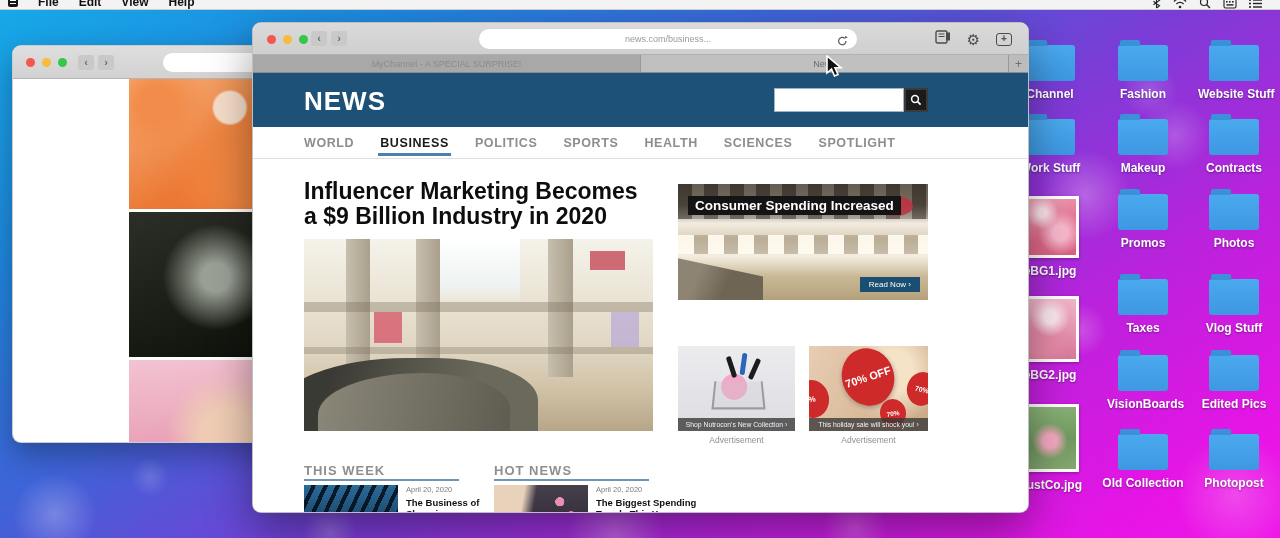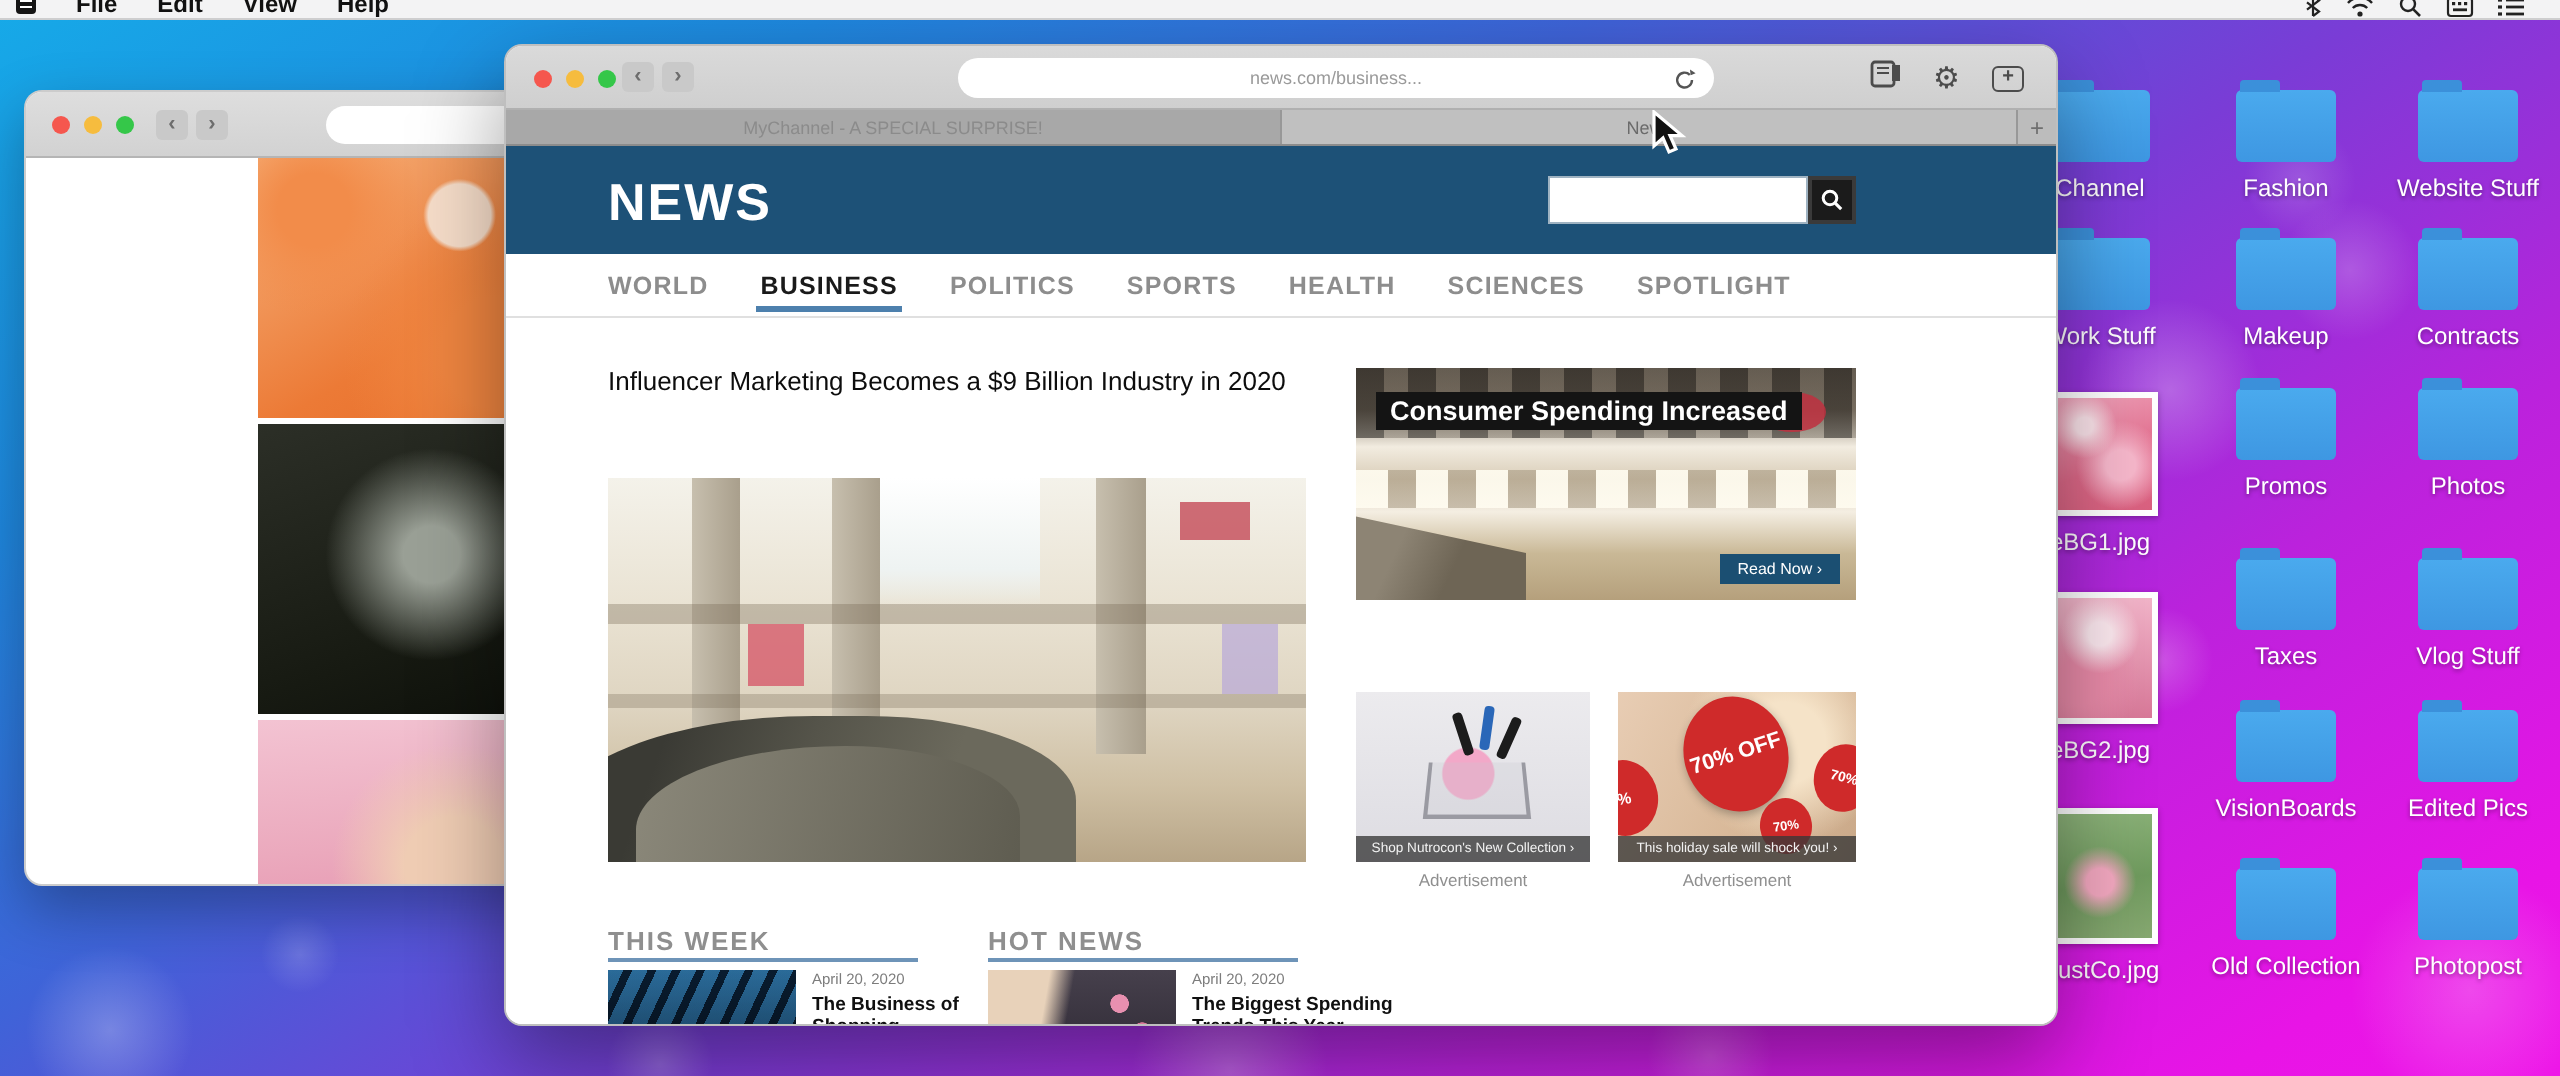--- a/index.html
+++ b/index.html
@@ -26,21 +26,21 @@
     font-size:12px; font-weight:bold; color:#111; }
   .applogo { width:10px; height:10px; background:#151515; border-radius:2px; position:relative; }
   .applogo:before { content:""; position:absolute; left:2px; top:3px; width:6px; height:1.4px; background:#fff; box-shadow:0 3px 0 #fff; }
   .statusicons { position:absolute; right:18px; top:-3px; display:flex; gap:12px; align-items:center; }
   .statusicons svg { display:block; }
 
   
   .dicon { position:absolute; width:72px; text-align:center; z-index:1; }
   .dicon .folder { width:50px; height:36px; margin:0 auto; background:linear-gradient(#4aaaee,#3e97e2); border-radius:3px; position:relative; }
   .dicon .folder:before { content:""; position:absolute; left:2px; top:-5px; width:20px; height:6px; background:#3b90da; border-radius:2px 2px 0 0; }
-  .dicon .dlabel { margin-top:6px; font-size:12px; font-weight:normal; color:#fff; text-shadow:0 1px 2px rgba(0,0,0,.4); white-space:nowrap; }
+  .dicon .dlabel { margin-top:6px; font-size:12px; font-weight:bold; color:#fff; text-shadow:0 1px 2px rgba(0,0,0,.4); white-space:nowrap; }
   .dicon .thumb { width:58px; margin:0 auto; background:#fff; padding:3px; box-shadow:0 1px 3px rgba(0,0,0,.3); }
   .dicon .thumb .img { width:100%; }
   .img-ebg1 { height:56px; background:radial-gradient(circle at 35% 25%, #fbe3ea 8%, rgba(0,0,0,0) 30%), radial-gradient(circle at 70% 60%, #f6b7cb 15%, rgba(0,0,0,0) 45%), linear-gradient(160deg,#f2a9c0,#e06a8a 60%,#d9607f); }
   .img-ebg2 { height:60px; background:radial-gradient(circle at 50% 30%, #fbe7ee 12%, rgba(0,0,0,0) 40%), radial-gradient(circle at 30% 70%, #e88aa8 20%, rgba(0,0,0,0) 55%), linear-gradient(175deg,#f3b8cc,#d87898); }
   .img-dust { height:62px; background:radial-gradient(circle at 50% 55%, #f3a8c0 16%, rgba(0,0,0,0) 42%), linear-gradient(170deg,#8fb57c,#6f9a5e 55%,#87a871); }
 
   
   .winbar-lights { display:flex; gap:7px; align-items:center; }
   .light { width:9px; height:9px; border-radius:50%; }
   .l-red{background:#f5574e;} .l-yel{background:#f6bc3e;} .l-grn{background:#35c749;}
@@ -85,21 +85,21 @@
   .searchbox { position:absolute; left:521px; top:15px; display:flex; }
   .searchbox input { width:130px; height:24px; border:1px solid #9fb3c2; background:#fff; outline:none; padding:0 5px; font-size:11px; }
   .searchbtn { width:24px; height:24px; background:#1b1b1b; border:2px solid #3a3a3a; display:flex; align-items:center; justify-content:center; }
 
   .sitenav { position:absolute; left:0; top:54px; width:775px; height:32px; display:flex; align-items:center; gap:26px;
     padding-left:51px; border-bottom:1px solid #e0e0e0; background:#fff; }
   .nitem { font-size:12.5px; font-weight:bold; color:#8d8d8d; letter-spacing:.6px; position:relative; }
   .nitem.active { color:#1a1a1a; }
   .nitem.active:after { content:""; position:absolute; left:-2px; right:-2px; bottom:-6px; height:3px; background:#4d80ad; }
 
-  .headline { position:absolute; left:51px; top:106px; width:346px; font-size:13px; line-height:24.5px; font-weight:normal; color:#0d0d0d; }
+  .headline { position:absolute; left:51px; top:106px; width:346px; font-size:23px; line-height:24.5px; font-weight:bold; color:#0d0d0d; }
 
   .photo-mall { position:absolute; left:51px; top:166px; width:349px; height:192px; overflow:hidden;
     background:linear-gradient(#f4f2ea 0%, #e9e2d2 35%, #ded4c0 60%, #cfc0a4 80%, #b7a587 100%); }
   .mall-sky { position:absolute; left:38%; top:0; width:24%; height:34%; background:linear-gradient(#ffffff,#eef3f2 70%,rgba(0,0,0,0)); }
   .mall-band1 { position:absolute; left:0; top:33%; width:100%; height:5%; background:rgba(120,105,85,.35); }
   .mall-band2 { position:absolute; left:0; top:56%; width:100%; height:4%; background:rgba(120,105,85,.30); }
   .mall-pillar { position:absolute; top:0; width:7%; height:68%; background:linear-gradient(90deg,#c7bfae,#a99f8c); }
   .mall-shop1 { position:absolute; left:20%; top:38%; width:8%; height:16%; background:#d65a6a; opacity:.8; }
   .mall-shop2 { position:absolute; left:82%; top:6%; width:10%; height:10%; background:#c44a58; opacity:.8; }
   .mall-shop3 { position:absolute; left:88%; top:38%; width:8%; height:18%; background:#b8a8d8; opacity:.7; }

